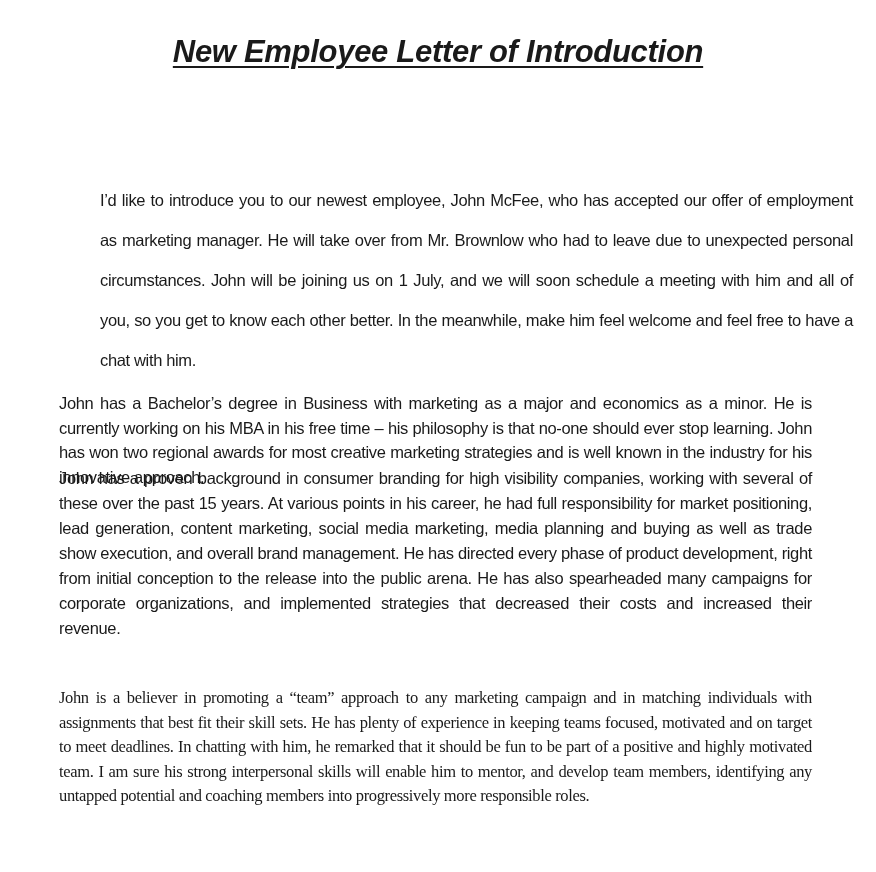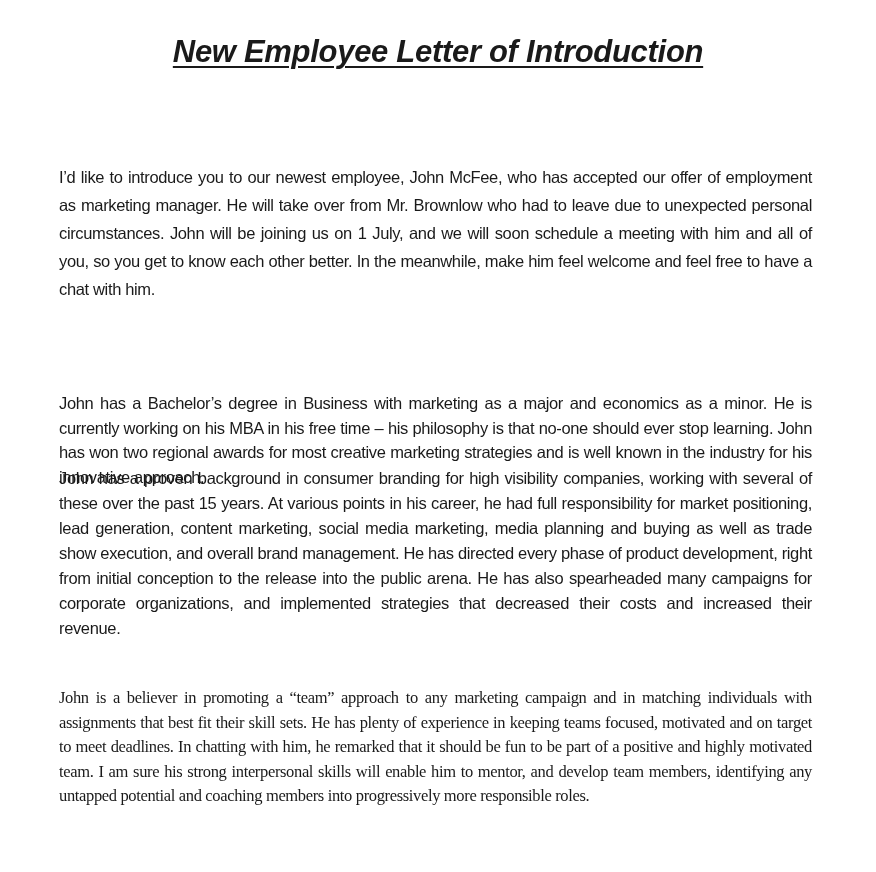--- a/index.html
+++ b/index.html
@@ -48,21 +48,21 @@
     .para {
       position: absolute;
       left: 59px;
       width: 753px;
       font-size: 16.5px;
       text-align: justify;
       color: #1a1a1a;
       letter-spacing: -0.35px;
       margin: 0;
     }
-    .p1 { top: 163px; line-height: 28px; }
+    .p1 { top: 180px; line-height: 40px; margin-left: 41px; }
     .p2 { top: 343px; line-height: 24.6px; margin-top: 48px; }
     .p3 { top: 466px; line-height: 25px; }
     .p4 { top: 686px; line-height: 24.6px; font-family: Liberation Serif, serif; }
   </style>
 </head>
 <body>
 
 <div class="page">
   <div class="title">New Employee Letter of Introduction</div>
   <p class="para p1">I’d like to introduce you to our newest employee, John McFee, who has accepted our offer of employment as marketing manager. He will take over from Mr. Brownlow who had to leave due to unexpected personal circumstances. John will be joining us on 1 July, and we will soon schedule a meeting with him and all of you, so you get to know each other better. In the meanwhile, make him feel welcome and feel free to have a chat with him.</p>

